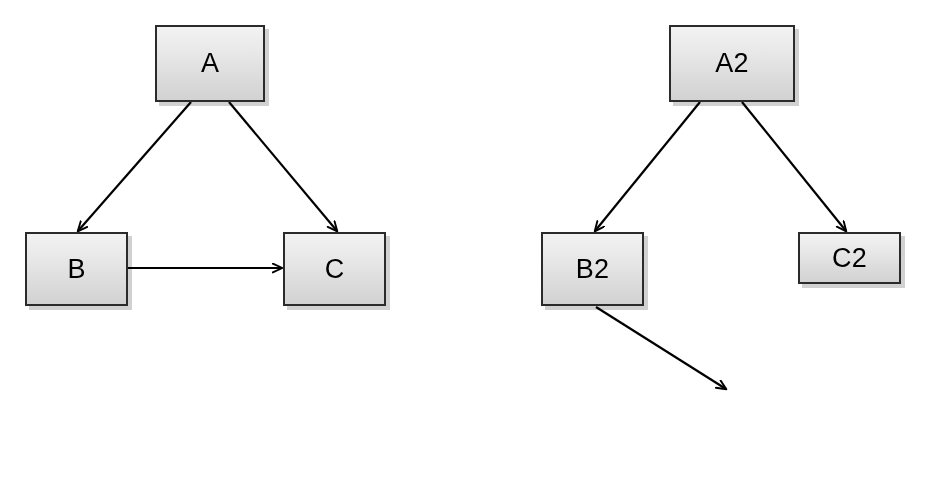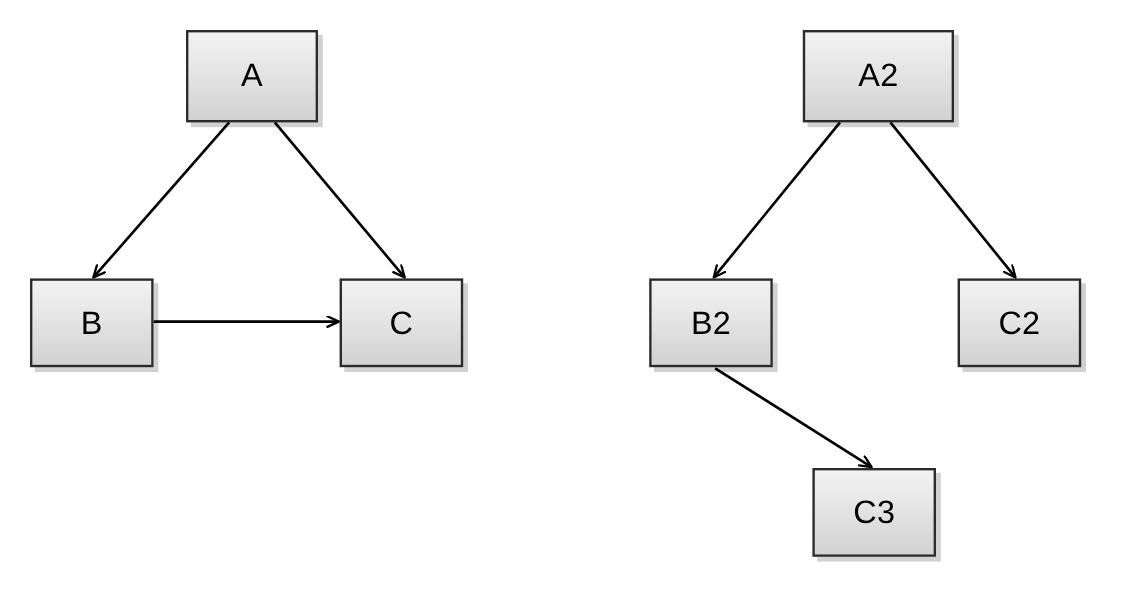--- a/index.html
+++ b/index.html
@@ -81,21 +81,18 @@
   </div>
 
   <div class="node" style="left:669px; top:25px; width:126px; height:77px;">
     <span class="node-label">A2</span>
   </div>
 
   <div class="node" style="left:541px; top:232px; width:103px; height:74px;">
     <span class="node-label">B2</span>
   </div>
 
-  <div class="node" style="left:798px; top:232px; width:103px; height:74px;">
+  <div class="node" style="left:798px; top:232px; width:103px; height:52px;">
     <span class="node-label">C2</span>
   </div>
 
-  <div class="node" style="left:677px; top:390px; width:103px; height:74px;">
-    <span class="node-label">C3</span>
-  </div>
 
 </div>
 
 </body></html>

